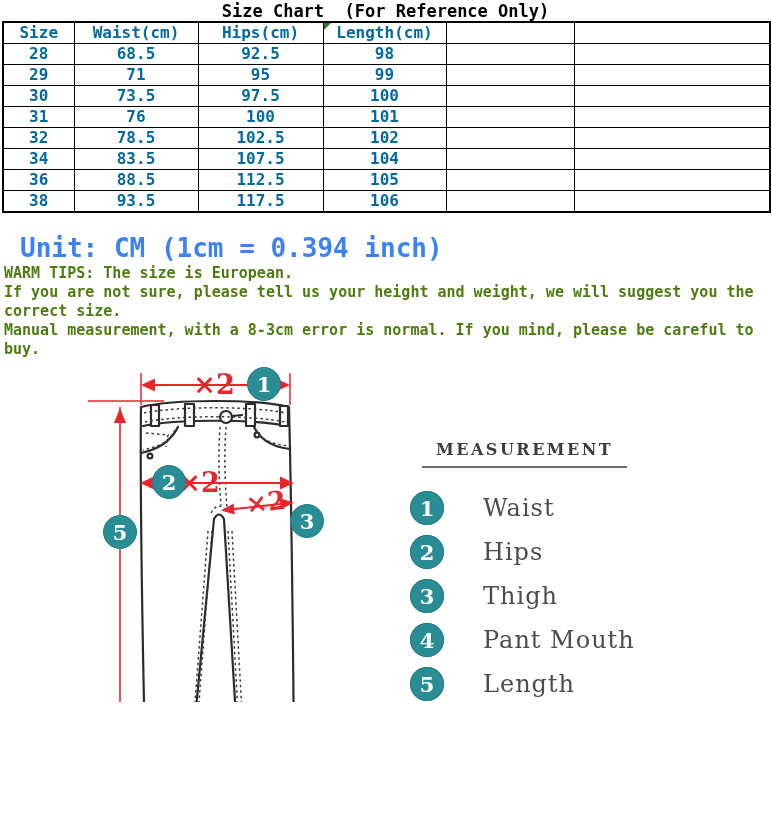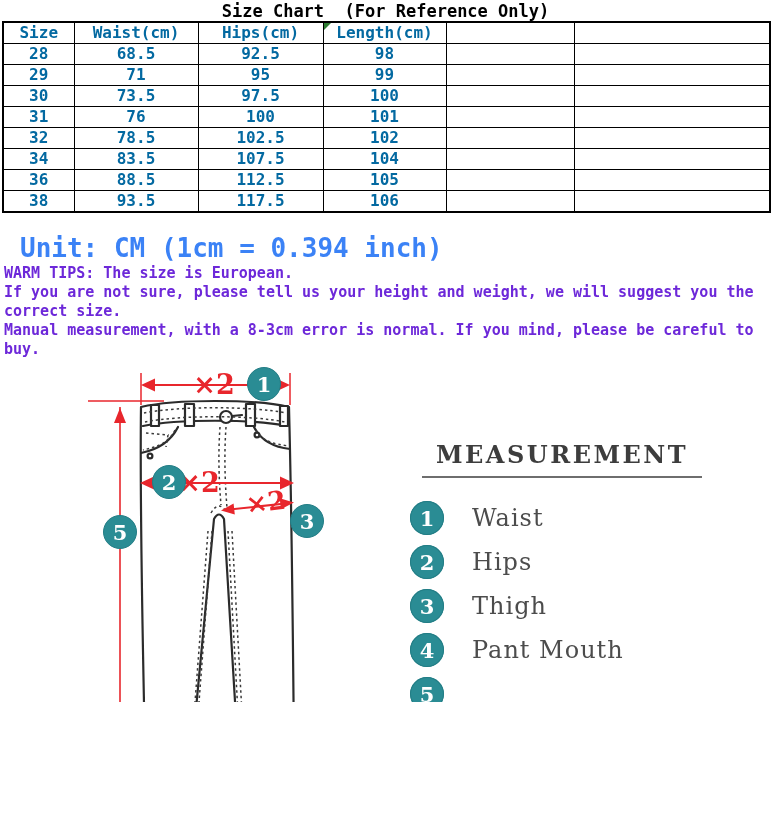--- a/index.html
+++ b/index.html
@@ -30,41 +30,41 @@
     border-top:7px solid #2e7d32; border-right:7px solid transparent;
   }
   .unit-note {
     position:absolute; top:233px; left:20px;
     font:bold 26px/30px "DejaVu Sans Mono", monospace;
     color:#3b82f6; white-space:pre;
   }
   .tips { position:absolute; top:264px; left:4px; width:765px; }
   .tips p {
     font:bold 15px/19px "DejaVu Sans Mono", monospace;
-    color:#6d28d9; white-space:pre-wrap;
+    color:#4d7c0f; white-space:pre-wrap;
   }
   .diagram-section { position:absolute; top:363px; left:0; width:771px; height:450px; }
   .diagram-svg { position:absolute; top:0; left:0; }
   .legend { position:absolute; left:410px; top:77px; width:300px; }
   .legend-heading {
     display:inline-block; margin-left:12px; padding:0 14px 7px 14px;
-    font-family:"DejaVu Serif", serif; font-weight:600; font-size:24px;
+    font-family:"DejaVu Serif", serif; font-weight:600; font-size:16px;
     letter-spacing:2.5px; color:#3d3d3d; border-bottom:2px solid #6e6e6e;
     white-space:pre;
   }
   .legend-items { margin-top:18px; }
   .legend-item { display:flex; align-items:center; height:44px; }
   .legend-badge {
     width:34px; height:34px; border-radius:50%; flex:0 0 34px;
     background:#2a8c94; color:#fff; display:flex; align-items:center; justify-content:center;
     font-family:"DejaVu Serif", serif; font-weight:bold; font-size:21px;
     box-shadow:0 0 0 1px #237d85 inset;
   }
   .legend-label {
-    margin-left:28px; font-family:"DejaVu Serif", serif; font-size:24px;
+    margin-left:39px; font-family:"DejaVu Serif", serif; font-size:24px;
     color:#4c4c4c; letter-spacing:1px;
   }
   .bottom-line { position:absolute; top:808px; left:0; width:740px; height:1px; background:#dcdcdc; }
 </style>
 </head>
 <body>
 
 <div class="page">
 
   <div class="title">Size Chart  (For Reference Only)</div>
@@ -289,20 +289,21 @@
         <div class="legend-item">
           <div class="legend-badge">3</div>
           <div class="legend-label">Thigh</div>
         </div>
         <div class="legend-item">
           <div class="legend-badge">4</div>
           <div class="legend-label">Pant Mouth</div>
         </div>
         <div class="legend-item">
           <div class="legend-badge">5</div>
+          <div class="legend-label">Length</div>
         </div>
       </div>
     </div>
 
   </div>
 
   <div class="bottom-line"></div>
 </div>
 
 </body></html>

